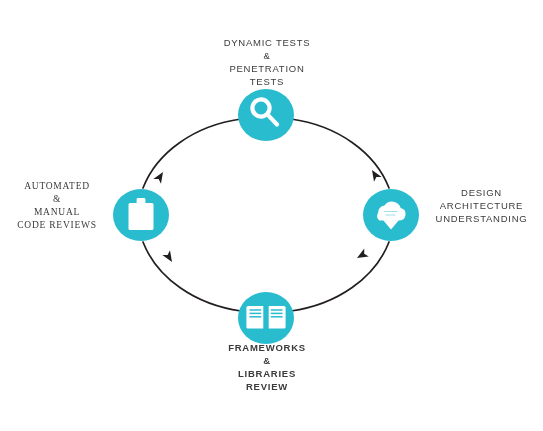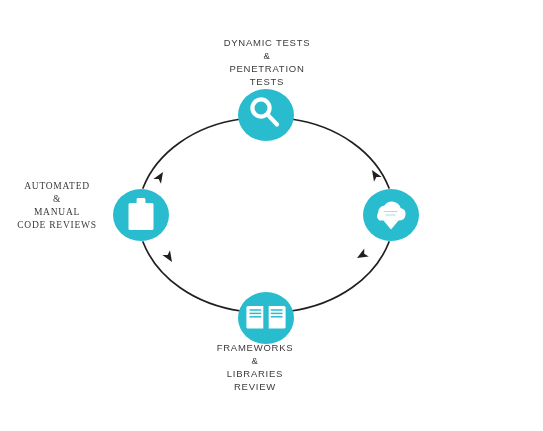--- a/index.html
+++ b/index.html
@@ -44,23 +44,24 @@
     left: 183px;
     top: 36px;
     width: 168px;
   }
   .label-right {
     left: 420px;
     top: 186px;
     width: 123px;
   }
   .label-bottom {
-    left: 171px;
+    left: 183px;
     top: 341px;
     width: 168px;
+    font-weight: bold;
   }
   .label-left {
     left: 2px;
     top: 180px;
     width: 110px;
     font-family: Liberation Serif, serif;
   }
 </style>
 </head>
 <body>
@@ -159,20 +160,23 @@
       </g>
     </g>
 
   </svg>
 
   <div class="node-label label-top">DYNAMIC TESTS
 &amp;
 PENETRATION
 TESTS</div>
 
+  <div class="node-label label-right">DESIGN
+ARCHITECTURE
+UNDERSTANDING</div>
 
   <div class="node-label label-bottom">FRAMEWORKS
 &amp;
 LIBRARIES
 REVIEW</div>
 
   <div class="node-label label-left">AUTOMATED
 &amp;
 MANUAL
 CODE REVIEWS</div>

